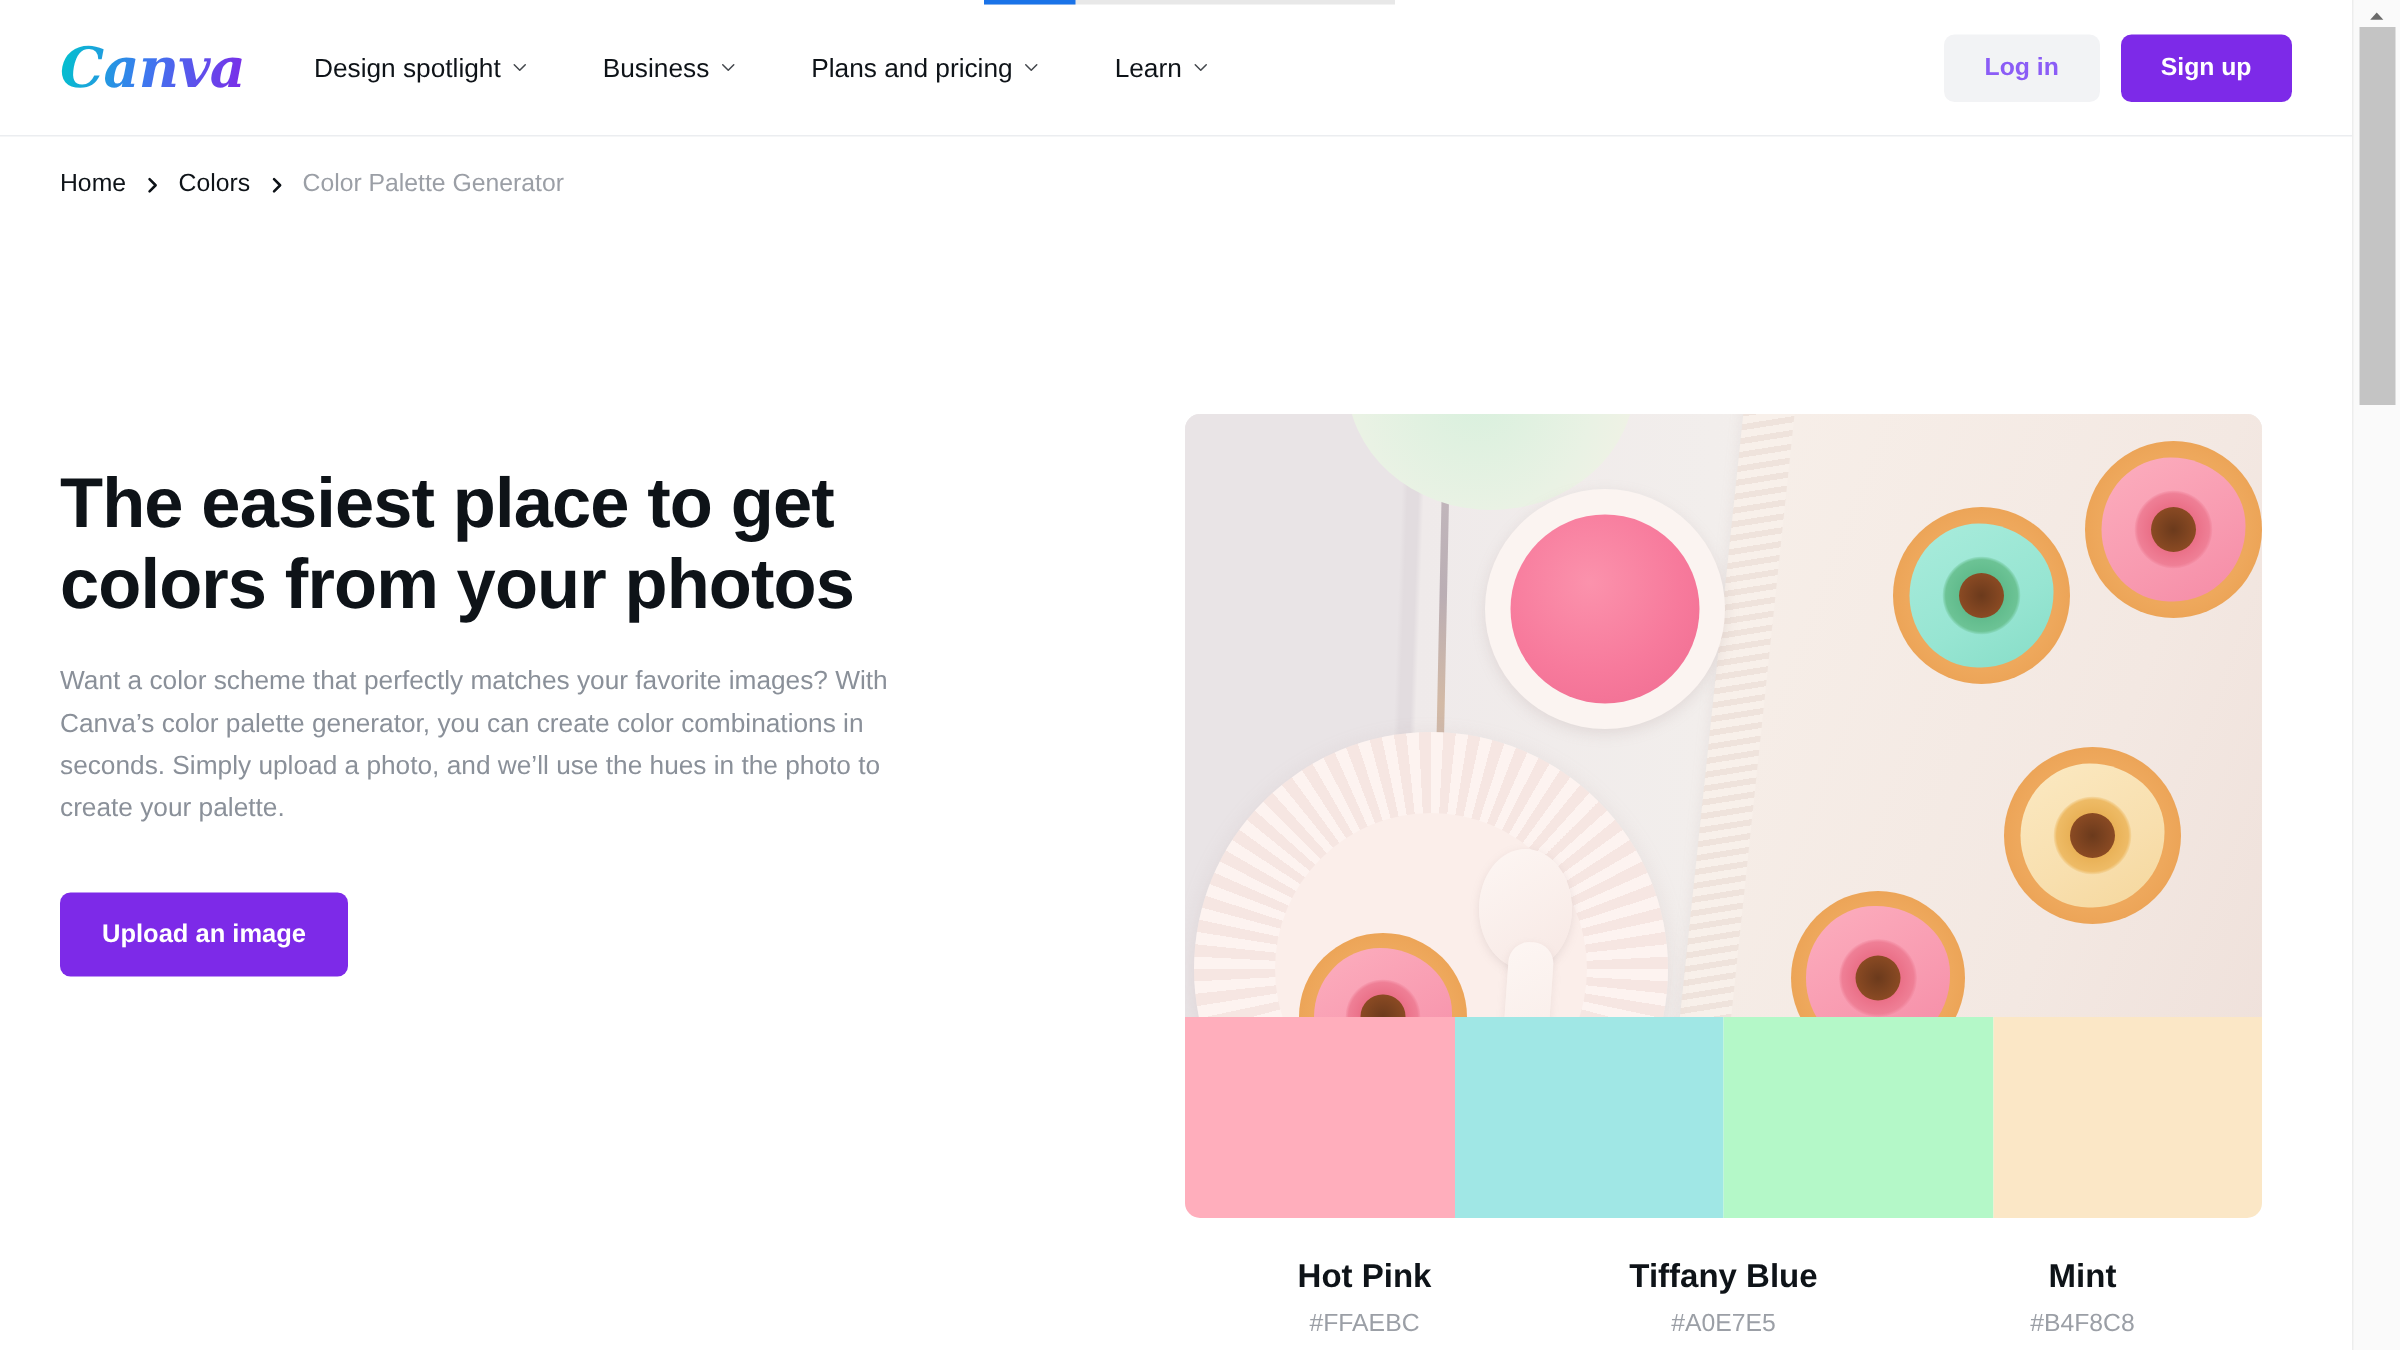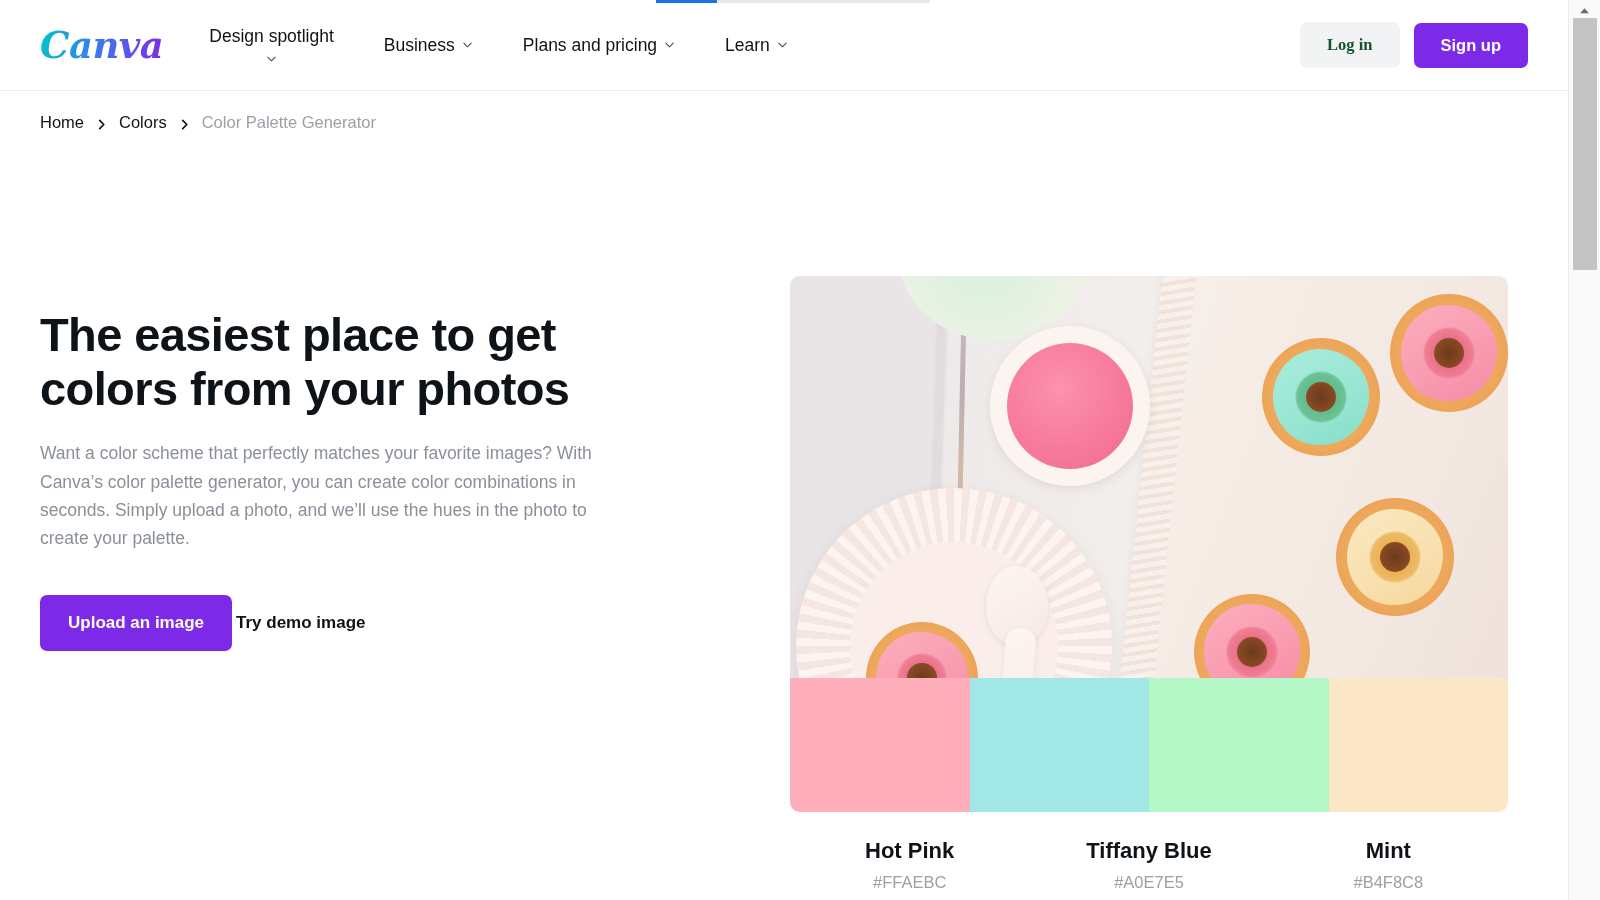--- a/index.html
+++ b/index.html
@@ -73,41 +73,41 @@
   .nav-item {
     display: flex;
     align-items: center;
     gap: 7px;
     font-size: 17.5px;
     color: #0e1318;
     padding: 10px 25px;
     cursor: pointer;
     white-space: nowrap;
   }
-  .nav-item:first-child { padding-left: 0; flex-direction: column; }
+  .nav-item:first-child { padding-left: 0; }
   .chev {
     display: inline-block;
     width: 11px;
     height: 11px;
     position: relative;
     top: -1px;
   }
   .chev svg { display: block; }
 
   #auth { display: flex; align-items: center; gap: 14px; }
   #login-button {
     font-size: 16.5px;
     font-weight: 700;
-    color: #14532d;
+    color: #8b5cf6;
     background: #f2f3f5;
     border: none;
     border-radius: 7px;
     padding: 13px 27px;
     cursor: pointer;
-    font-family: Liberation Serif, serif;
+    font-family: Liberation Sans, sans-serif;
   }
   #signup-button {
     font-size: 16.5px;
     font-weight: 700;
     color: #fff;
     background: #7d2ae8;
     border: none;
     border-radius: 7px;
     padding: 13px 27px;
     cursor: pointer;
@@ -156,20 +156,21 @@
     font-size: 17.5px;
     line-height: 1.62;
     color: #8a9099;
     max-width: 575px;
   }
 
   #cta-row {
     margin-top: 42px;
     display: flex;
     align-items: center;
+    gap: 33px;
   }
   #upload-button {
     background: #7d2ae8;
     color: #fff;
     font-size: 17px;
     font-weight: 700;
     border: none;
     border-radius: 7px;
     padding: 18px 28px;
     cursor: pointer;
@@ -441,21 +442,20 @@
     <span class="crumb-current">Color Palette Generator</span>
   </div>
 
   <div id="main">
 
     <div id="left-col">
       <h1 id="hero-title">The easiest place to get colors from your photos</h1>
       <p id="hero-desc">Want a color scheme that perfectly matches your favorite images? With Canva’s color palette generator, you can create color combinations in seconds. Simply upload a photo, and we’ll use the hues in the photo to create your palette.</p>
       <div id="cta-row">
         <button id="upload-button">Upload an image</button>
-        <button id="demo-button">Try demo image</button>
       </div>
     </div>
 
     <div id="right-col">
       <div id="image-card">
 
         <div id="photo">
           <div class="p-wood"></div>
           <div class="p-seam" style="left:168px;"></div>
 

